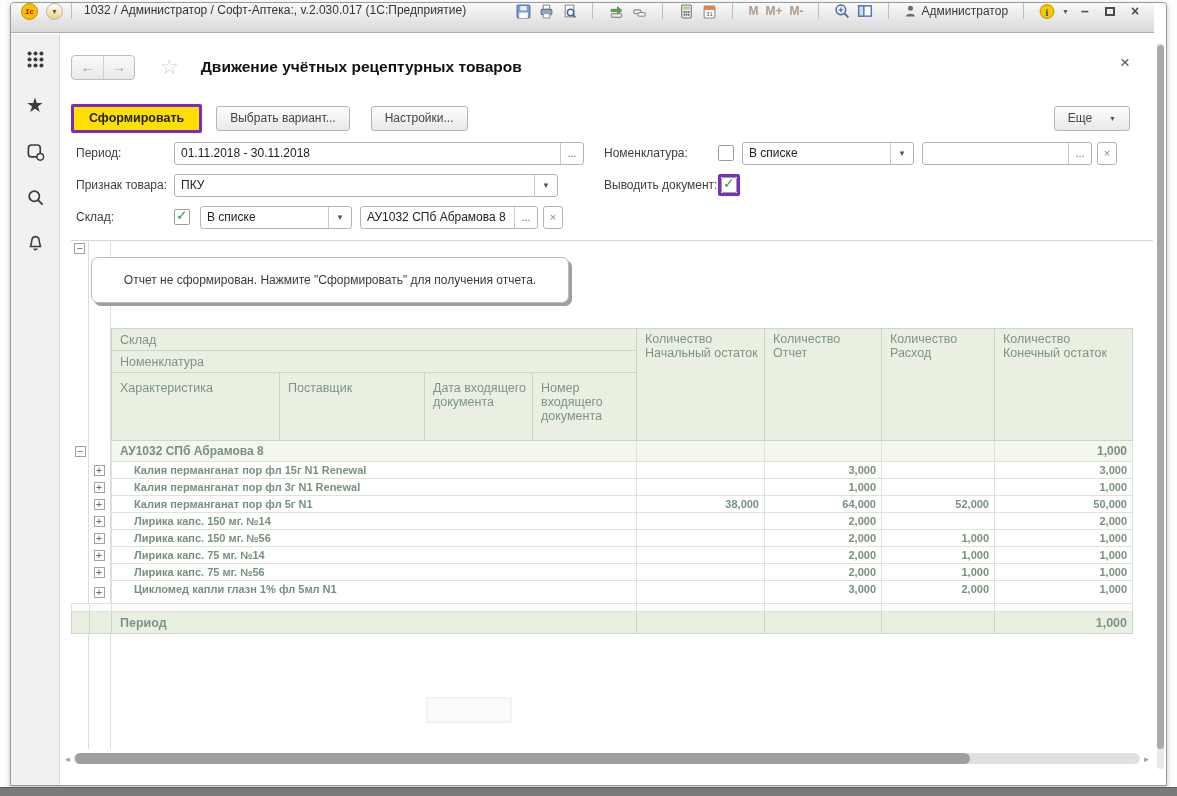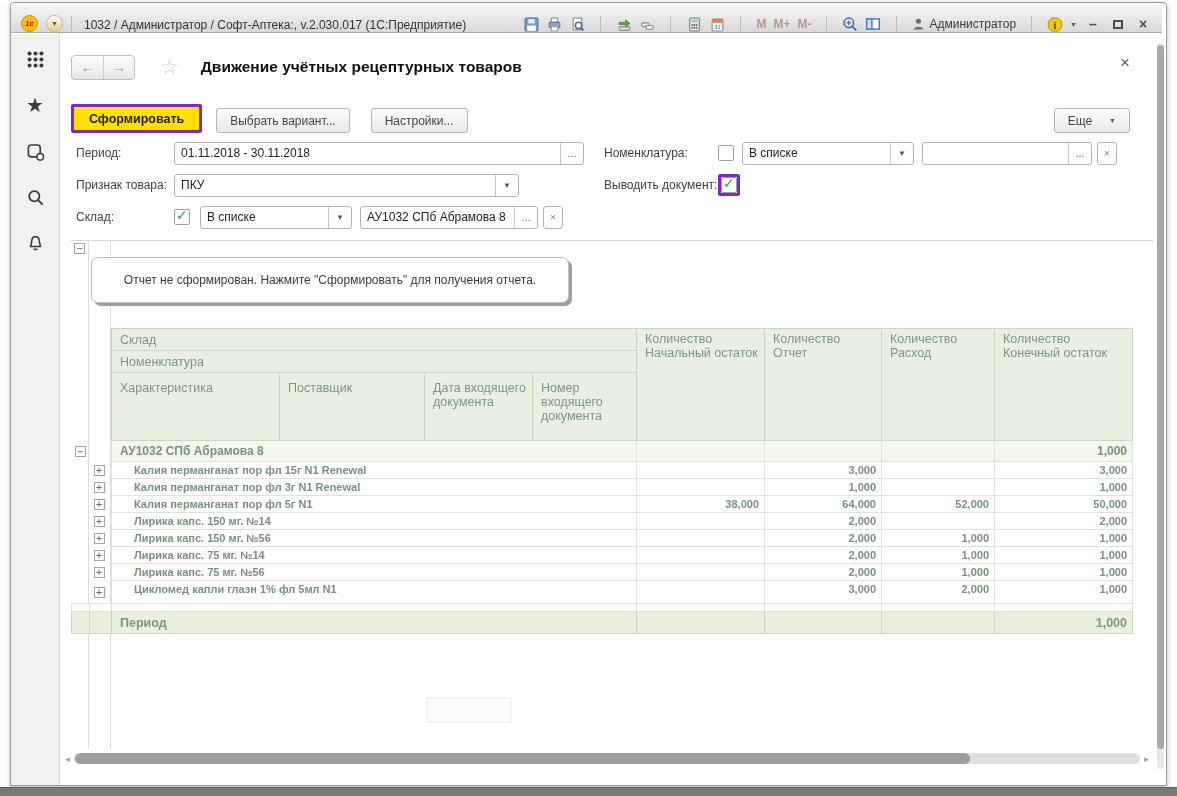--- a/index.html
+++ b/index.html
@@ -5,23 +5,23 @@
   * { box-sizing: border-box; margin: 0; padding: 0; }
   html,body { width:1177px; height:796px; overflow:hidden; }
   body { font-family:"Liberation Sans","DejaVu Sans",sans-serif; background:#fafafa; }
   .stage { position:relative; width:1177px; height:796px; background:#fdfdfd; overflow:hidden; }
   .bottom-strip { position:absolute; left:0; right:0; bottom:0; height:9px; background:#7a7a7a; border-top:1px solid #606060; }
 
   .window { position:absolute; left:10px; top:2px; width:1157px; height:784px; background:#fff;
             border:1px solid #9b9b9b; border-radius:4px 4px 0 0; box-shadow:0 2px 5px rgba(0,0,0,.25); }
 
   
-  .titlebar { position:absolute; left:0; top:0; right:4px; height:30px;
+  .titlebar { position:absolute; left:0; top:0; right:12px; height:30px;
               background:linear-gradient(#f9f9f9,#d8d8d8); border-bottom:1px solid #adadad;
-              border-radius:4px 4px 0 0; display:flex; align-items:flex-end; padding:0 10px; font-size:12px; color:#333; }
+              border-radius:4px 4px 0 0; display:flex; align-items:flex-start; padding:0 10px; font-size:12px; color:#333; }
   .tb-logo { width:17px; height:17px; border-radius:50%; background:#f6c200; border:1px solid #c98f00;
              color:#d0021b; font-size:8px; font-weight:bold; font-style:italic;
              display:flex; align-items:center; justify-content:center; }
   .tb-drop { width:17px; height:17px; border-radius:50%; background:linear-gradient(#fff,#e9d27a);
              border:1px solid #b5b5b5; color:#555; font-size:7px; display:flex; align-items:center; justify-content:center; margin-left:8px; }
   .tb-sep { width:1px; height:16px; background:#bdbdbd; margin:0 8px; }
   .tb-title { margin-left:4px; white-space:nowrap; }
   .tb-right { margin-left:auto; display:flex; align-items:center; gap:7px; }
   .tb-ic { width:16px; height:16px; display:flex; align-items:center; justify-content:center; }
   .tb-mem { color:#b19a8b; font-weight:bold; font-size:12px; }
@@ -47,21 +47,21 @@
   .form-header { position:absolute; left:10px; top:17px; right:20px; height:32px; display:flex; align-items:center; }
   .nav-group { display:flex; border:1px solid #bdbdbd; border-radius:4px; overflow:hidden; background:linear-gradient(#fbfbfb,#e8e8e8); }
   .nav-btn { width:31px; height:23px; display:flex; align-items:center; justify-content:center;
              color:#9a9a9a; font-size:14px; }
   .nav-btn + .nav-btn { border-left:1px solid #cfcfcf; }
   .fav-star { font-size:21px; color:#cdcdcd; margin-left:25px; }
   .form-title { margin-left:22px; font-size:15.5px; font-weight:bold; color:#111; white-space:nowrap; }
   .form-close { position:absolute; right:6px; top:2px; color:#555; font-size:17px; }
 
   
-  .toolbar { position:absolute; left:10px; top:69px; right:26px; height:30px; display:flex; align-items:flex-end; }
+  .toolbar { position:absolute; left:10px; top:69px; right:26px; height:30px; display:flex; align-items:center; }
   .btn { height:25px; padding:0 13px; border:1px solid #b5b5b5; border-radius:3px;
          background:linear-gradient(#fdfdfd,#e9e9e9); font-size:12px; color:#444;
          display:inline-flex; align-items:center; white-space:nowrap; }
   .btn-generate { height:29px; background:#ffdf00; border:3px solid #7b2cbf; border-radius:2px;
                   font-weight:bold; font-size:12.5px; color:#222; padding:0 15px; }
   .btn-variant { margin-left:14px; }
   .btn-settings { margin-left:21px; }
   .btn-more { margin-left:auto; gap:17px; }
   .dd-caret { font-size:7px; color:#555; }
 
@@ -77,21 +77,21 @@
   .field .val { flex:1; padding:0 6px; white-space:nowrap; overflow:hidden; }
   .seg { width:23px; align-self:stretch; border-left:1px solid #c9c9c9; display:flex;
          align-items:center; justify-content:center; color:#666; font-size:11px; }
   .seg.drop { font-size:8px; color:#555; }
   .clear-btn { width:20px; height:23px; border:1px solid #b3b3b3; border-radius:3px; margin-left:5px;
                display:flex; align-items:center; justify-content:center; color:#888; font-size:11px; background:#fff; }
   .checkbox { width:16px; height:16px; border:1px solid #9d9d9d; border-radius:2px; background:#fff; position:relative; flex:none; }
   .checkbox.checked::after { content:"✓"; position:absolute; left:1px; top:-3px;
                              color:#2f9e44; font-weight:bold; font-size:14px; }
   .hl-purple { border:3px solid #7b2cbf; border-radius:2px; background:#fff; display:inline-flex; flex:none; }
-  .w-period { width:410px; } .w-combo-l { width:345px; }
+  .w-period { width:410px; } .w-combo-l { width:384px; }
   .cb-ml { margin-left:0; } .w-wh-combo { width:152px; margin-left:10px; }
   .w-wh-val { width:178px; margin-left:8px; }
   .w-nm-combo { width:172px; margin-left:8px; }
   .w-nm-val { width:170px; margin-left:8px; }
 
   
   .report { position:absolute; left:10px; top:206px; width:1082px; height:509px; background:#fff; }
   .topline { position:absolute; left:0; top:0; right:0; height:1px; background:#d6d6d6; }
   .gline { position:absolute; top:0; bottom:0; width:1px; background:#dcdcdc; }
   .g1pos { left:17px; } .g2pos { left:39px; }

